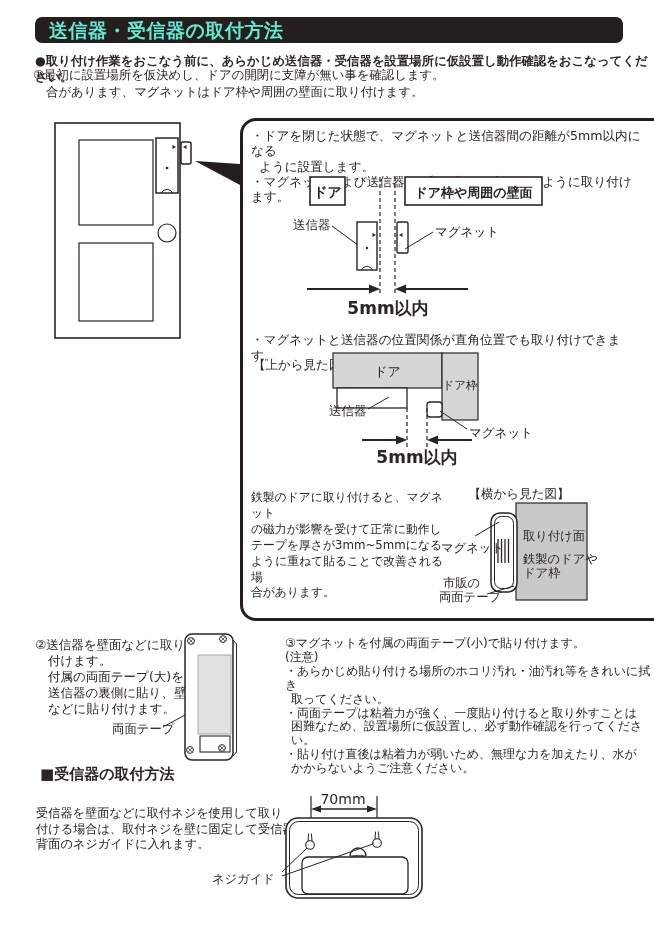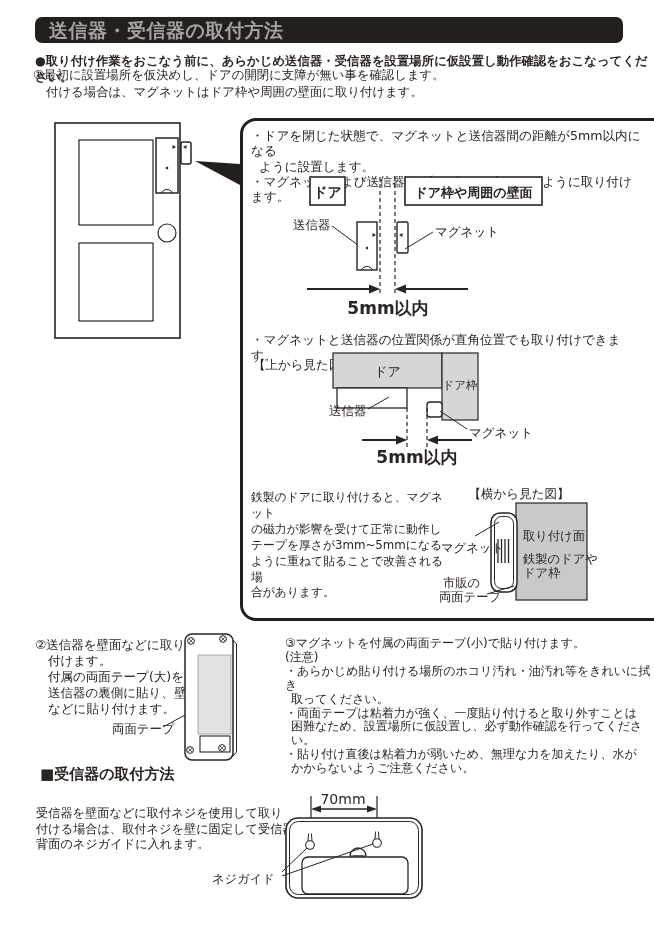--- a/index.html
+++ b/index.html
@@ -1,19 +1,19 @@
 <!DOCTYPE html>
 <html><head>
 <meta charset="utf-8">
 <style>
   html,body{margin:0;padding:0;background:#fff;}
   .page{position:relative;width:654px;height:930px;background:#fff;overflow:hidden;
         font-family:"DejaVu Sans","Liberation Sans",sans-serif;color:#2a2422;}
   .header-bar{position:absolute;left:35px;top:17px;width:588px;height:26px;
-              background:#241e1c;border-radius:7px;color:#a3a3a3;font-weight:bold;
+              background:#241e1c;border-radius:7px;color:#5eead4;font-weight:bold;
               font-size:19px;line-height:26px;padding-left:14px;box-sizing:border-box;
               letter-spacing:0.5px;}
   .intro-note{position:absolute;left:35px;top:53px;width:615px;font-size:12.3px;
               font-weight:bold;line-height:16px;letter-spacing:0.1px;}
   .step1{position:absolute;left:33px;top:67px;font-size:12.4px;line-height:16.8px;}
   .step1 .cont{padding-left:13px;}
   .main-box{position:absolute;left:240px;top:118px;width:446px;height:503px;
             border:3px solid #241e1c;border-radius:16px;box-sizing:border-box;}
   .bx-bullets{position:absolute;left:8px;top:7px;width:390px;font-size:12.6px;line-height:15.3px;}
   .bx-bullets .cont{padding-left:8px;}
@@ -36,21 +36,21 @@
 
 <div class="page">
 
   <div class="header-bar">
     <span>送信器・受信器の取付方法</span>
   </div>
 
   <div class="intro-note">●取り付け作業をおこなう前に、あらかじめ送信器・受信器を設置場所に仮設置し動作確認をおこなってください。</div>
   <div class="step1">
     <div>①最初に設置場所を仮決めし、ドアの開閉に支障が無い事を確認します。</div>
-    <div class="cont">付ける場合は、マグネットはドア枠や周囲の壁面に取り付けます。</div>
+    <div class="cont">合があります、マグネットはドア枠や周囲の壁面に取り付けます。</div>
   </div>
 
   <svg width="205" height="228" viewBox="0 0 205 228" style="left:38px;top:120px">
     <rect x="17" y="3" width="125" height="215" fill="#fff" stroke="#2a2422" stroke-width="1.6"></rect>
     <rect x="41" y="20" width="74" height="85" fill="none" stroke="#2a2422" stroke-width="1.2"></rect>
     <rect x="41" y="123" width="74" height="78" fill="none" stroke="#2a2422" stroke-width="1.2"></rect>
     <circle cx="129" cy="113" r="9" fill="none" stroke="#2a2422" stroke-width="1.2"></circle>
     <rect x="118" y="18" width="22" height="55" fill="#fff" stroke="#2a2422" stroke-width="1.5"></rect>
     <path class="ln" d="M123,73 Q129,65.5 135,73" stroke-width="1"></path>
     <circle cx="129" cy="48" r="1.3" fill="#2a2422"></circle>

